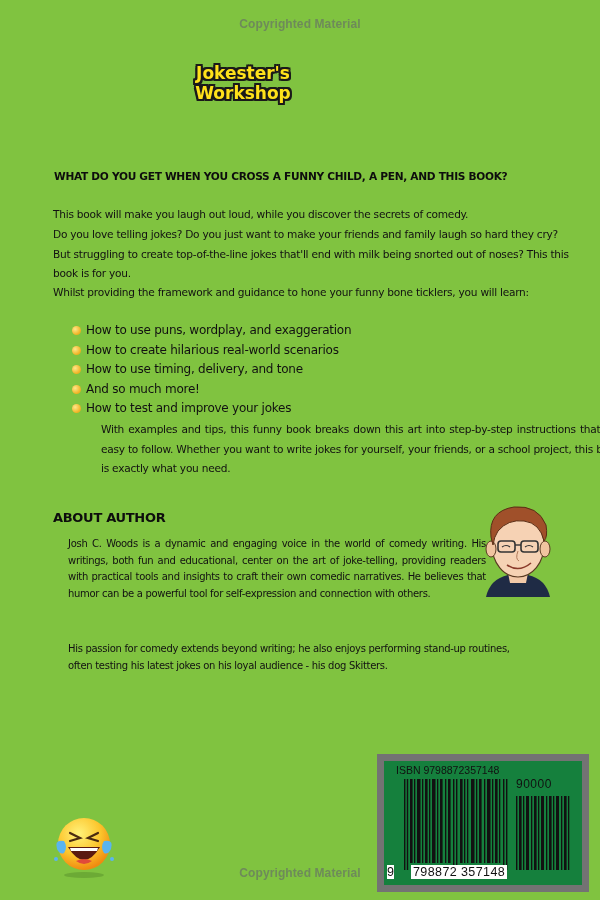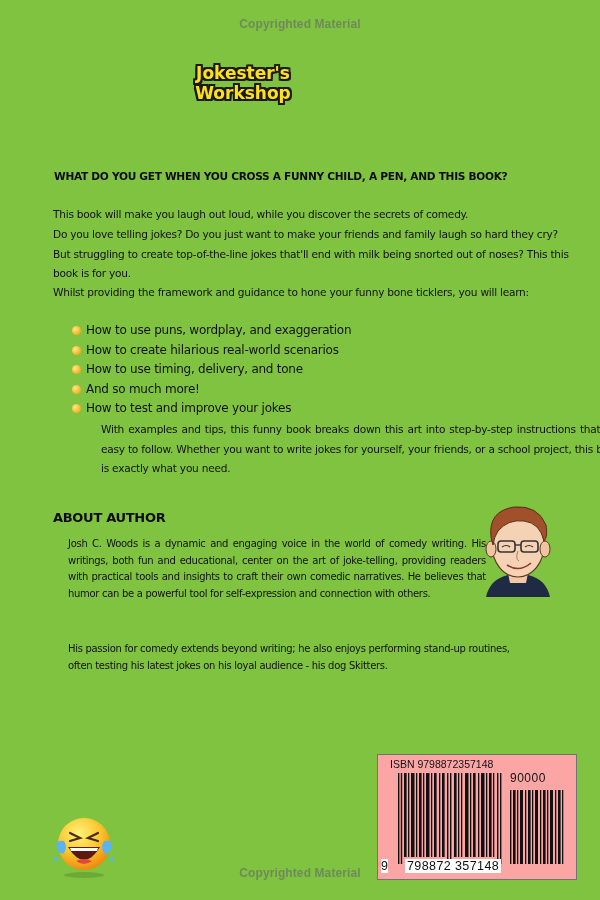--- a/index.html
+++ b/index.html
@@ -62,21 +62,21 @@
     font-family: "DejaVu Sans", sans-serif; font-size: 10px; line-height: 16.5px;
     letter-spacing: -0.3px; color: #111; margin-left: 15px;
   }
   .a1 { top: 536px; text-align: justify; text-align-last: left; }
   .a2 { top: 641px; width: 460px; }
 
   .author-portrait { position: absolute; left: 478px; top: 497px; width: 80px; width: 80px; height: 100px; }
 
   .barcode-box {
     position: absolute; left: 377px; top: 754px; width: 198px; height: 124px;
-    background: #fca5a5; border: 1px solid #737373;
+    background: #15803d; border: 7px solid #737373;
   }
   .isbn-label {
     position: absolute; left: 12px; top: 3px;
     font-family: "Liberation Sans", sans-serif; font-size: 10.5px; color: #111;
   }
   .addon-label {
     position: absolute; left: 132px; top: 16px;
     font-family: "Liberation Sans", sans-serif; font-size: 12px; color: #111; letter-spacing: 0.5px;
   }
   .bars-main { position: absolute; left: 20px; top: 18px; width: 104px; height: 91px; }

